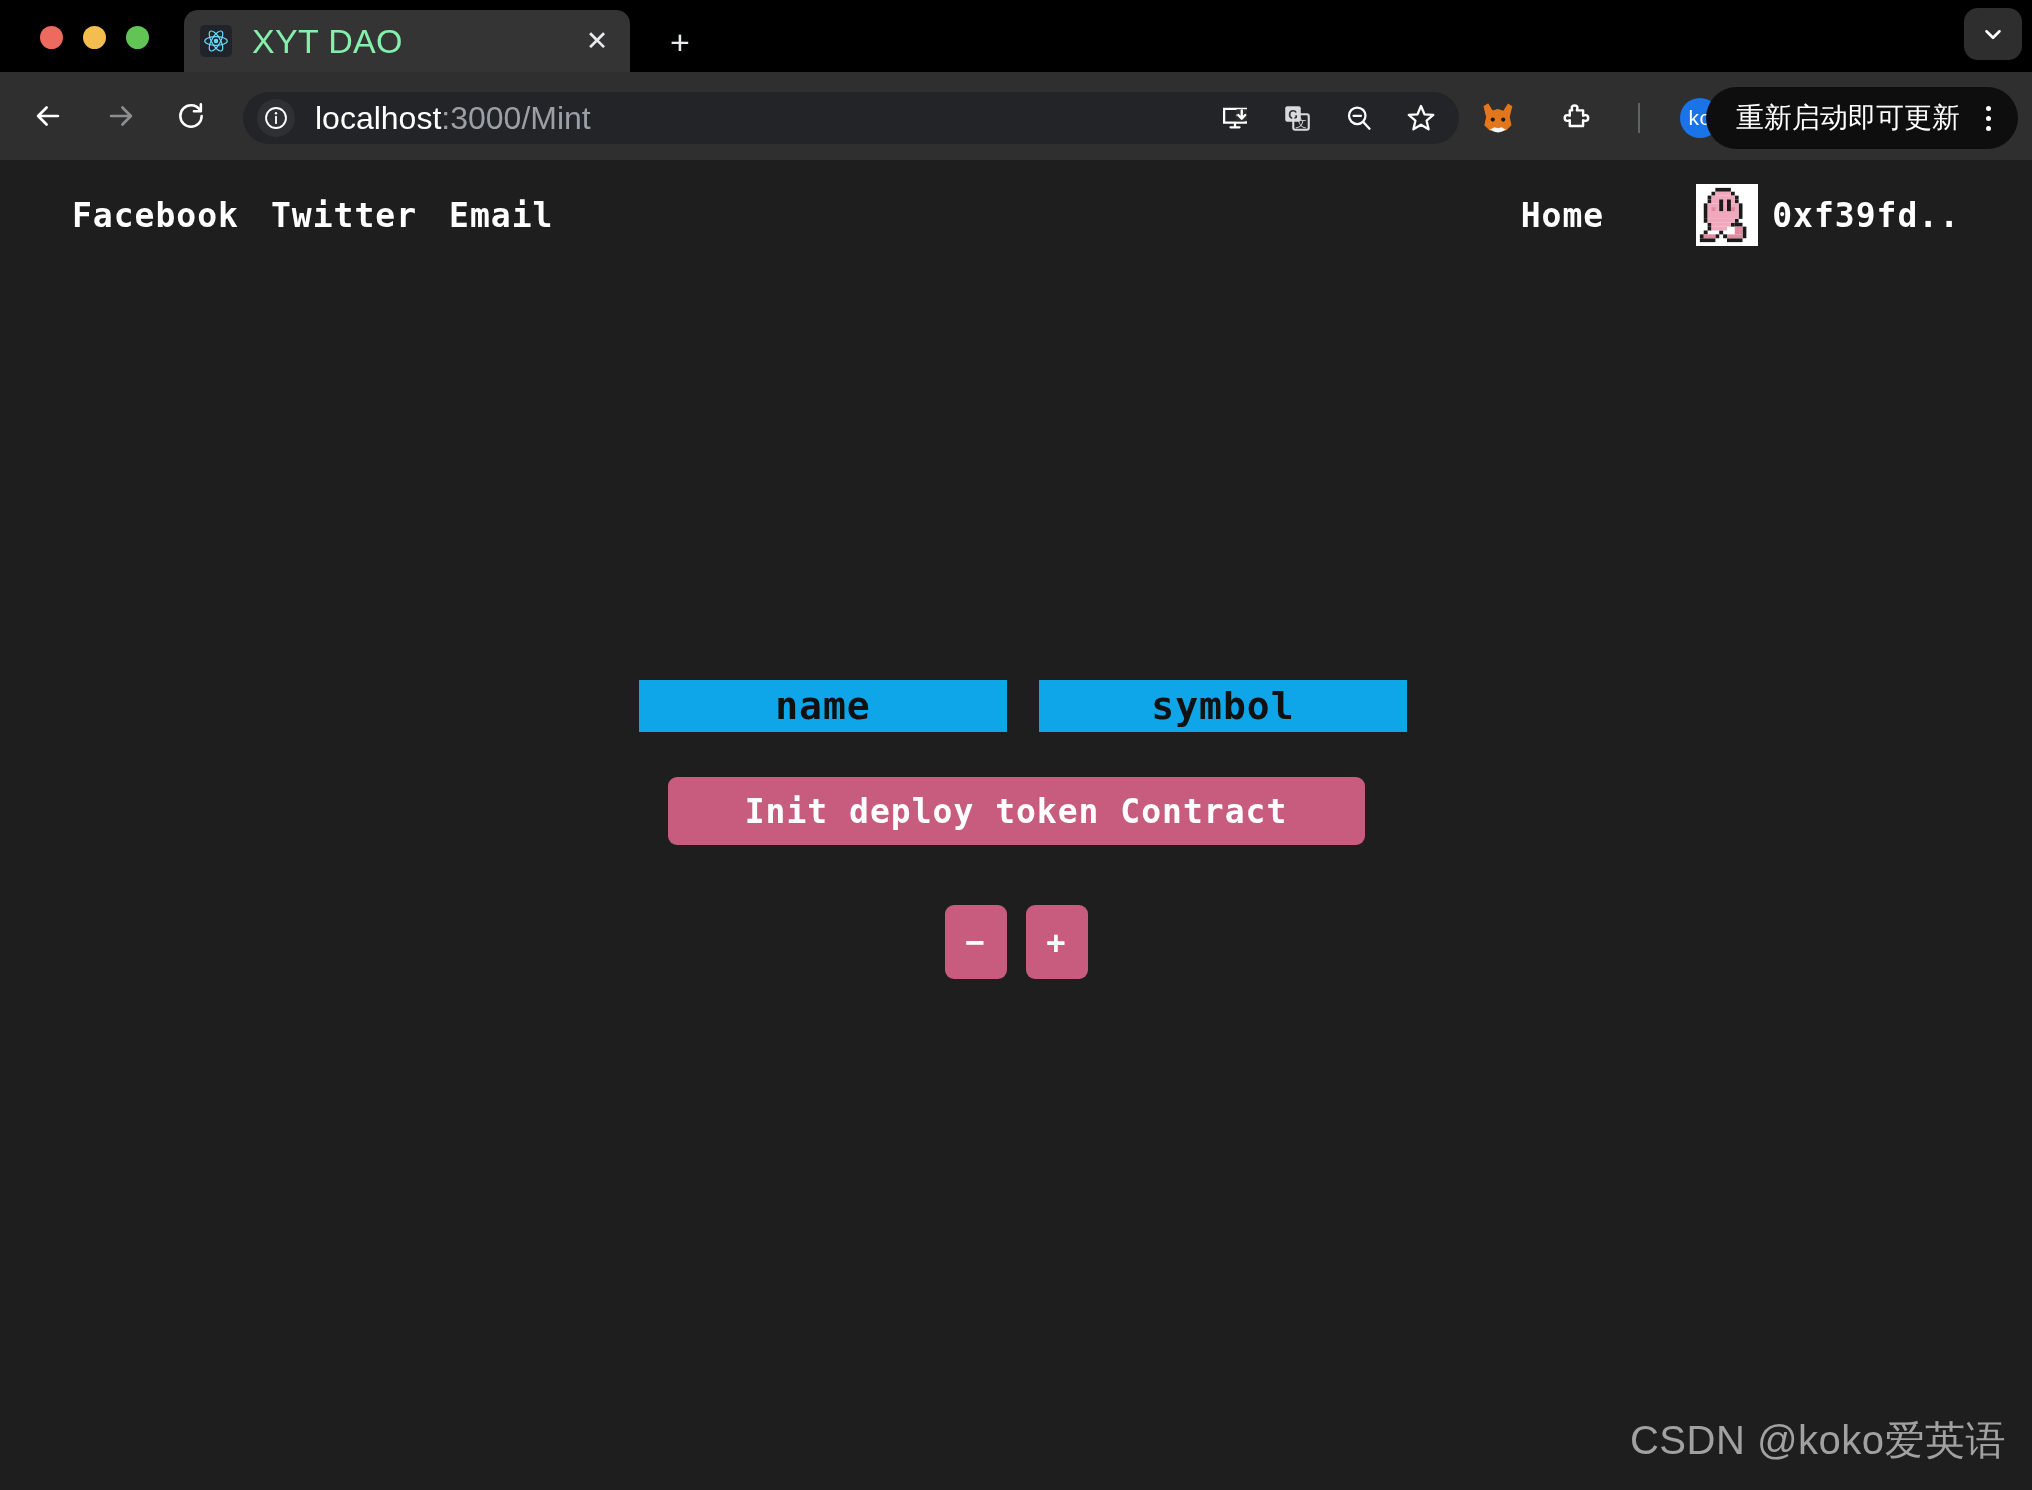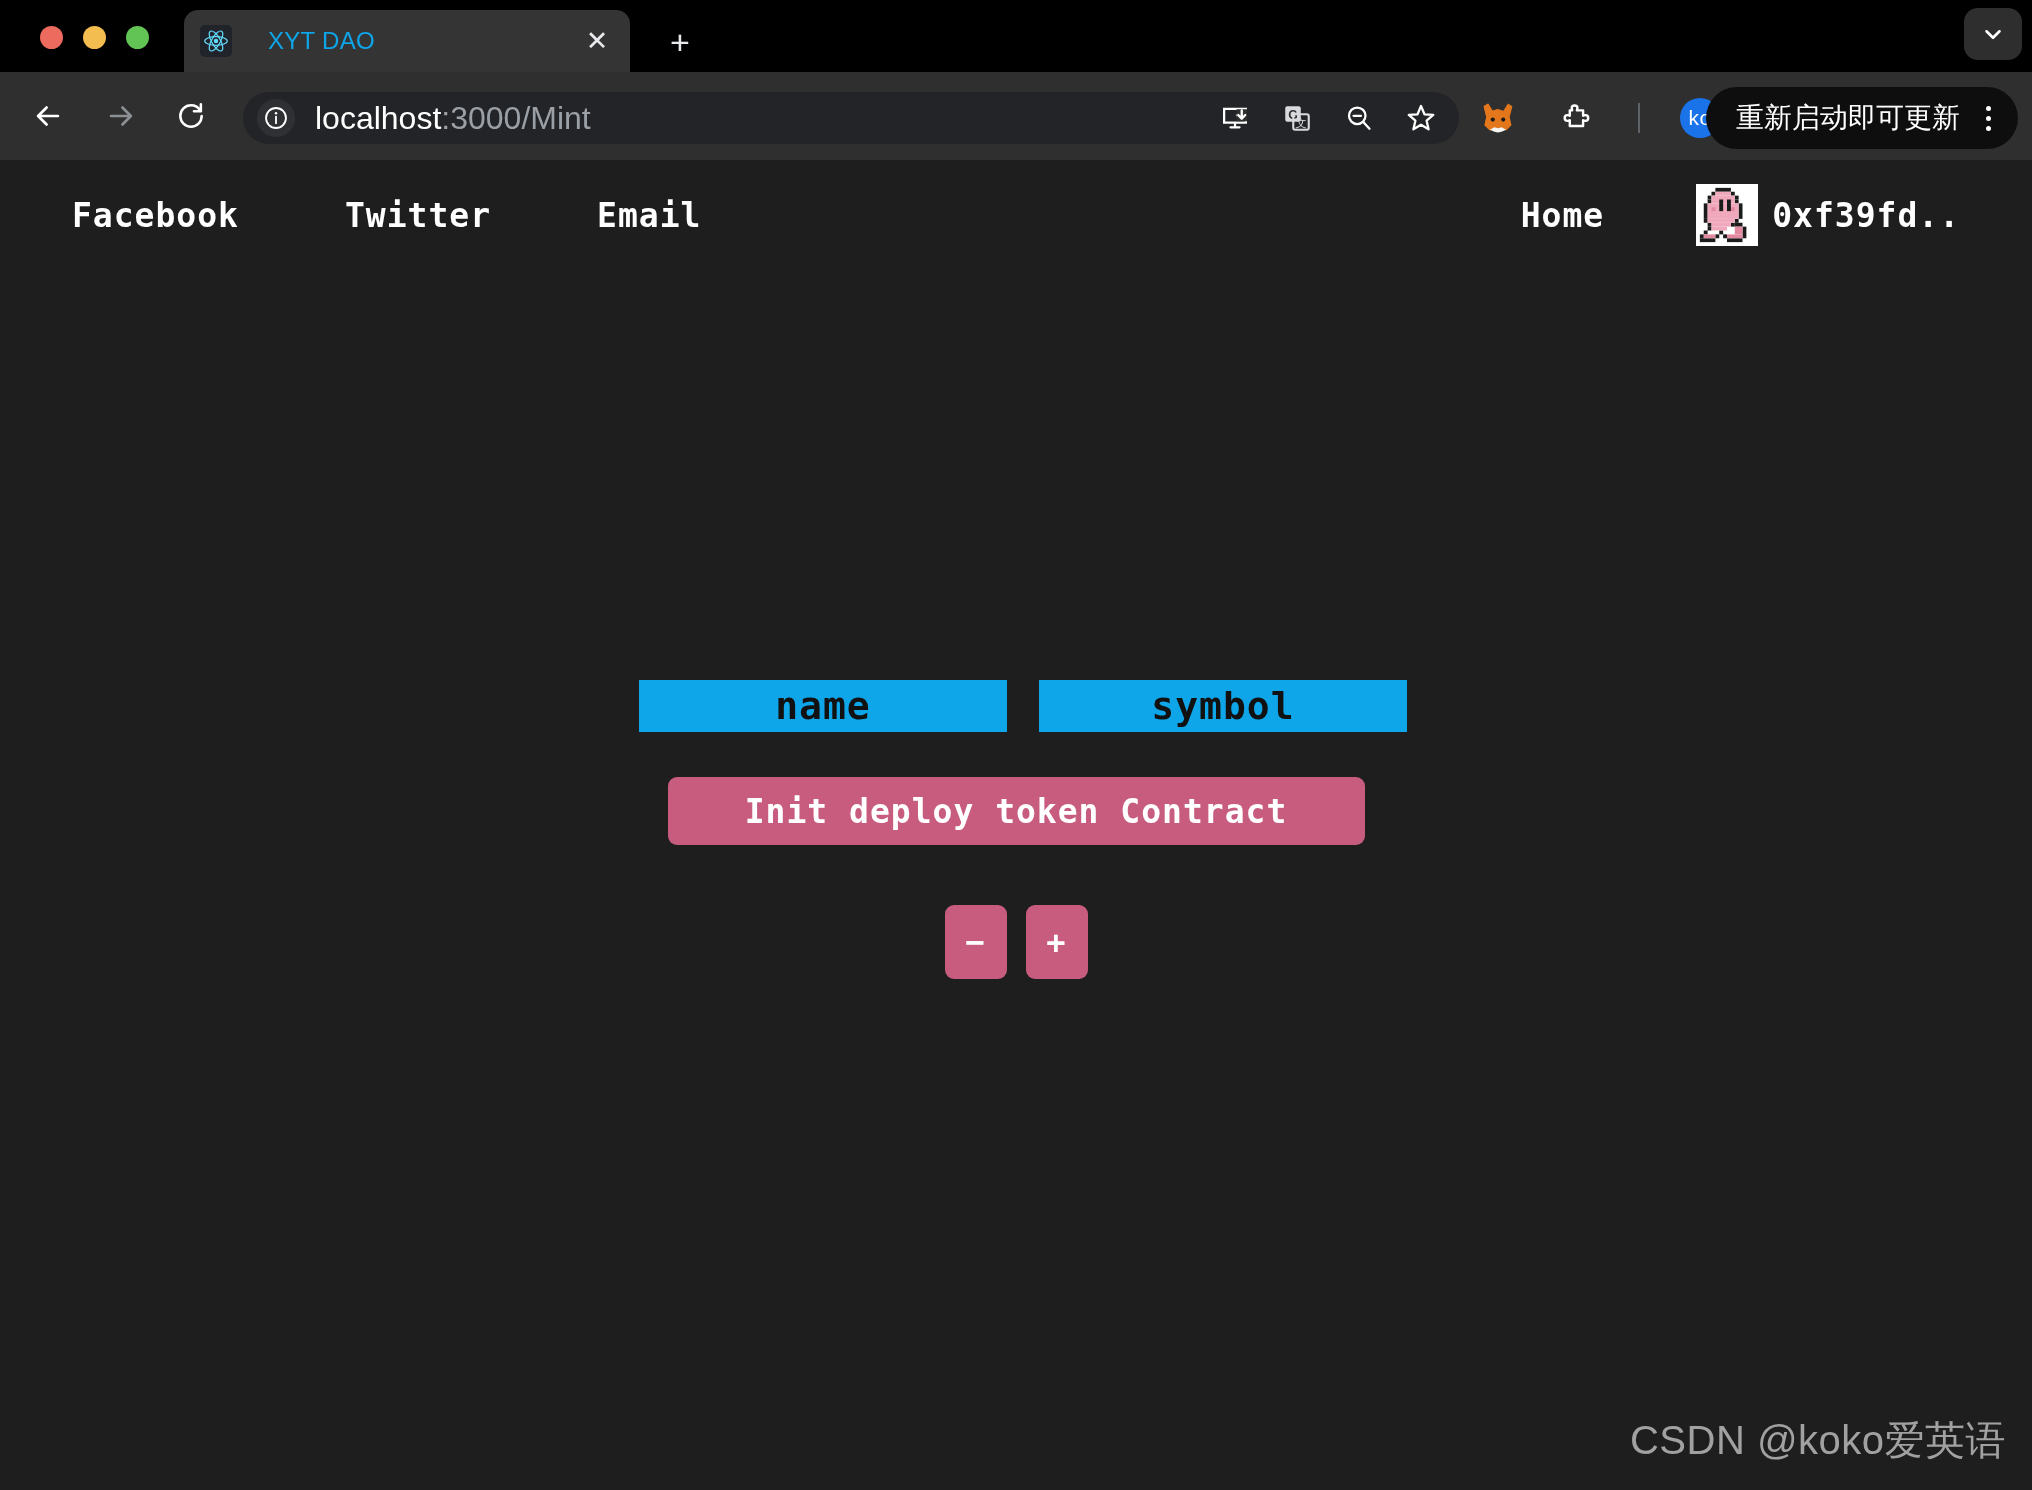--- a/index.html
+++ b/index.html
@@ -52,23 +52,23 @@
     padding: 0 16px;
   }
   .tab-favicon {
     width: 32px; height: 32px;
     border-radius: 5px;
     background: #20232a;
     display: flex; align-items: center; justify-content: center;
     flex: 0 0 auto;
   }
   .tab-title {
-    margin-left: 36px;
-    color: #0ea5e9;
-    font-size: 24px;
+    margin-left: 20px;
+    color: #86efac;
+    font-size: 34px;
     letter-spacing: 0.3px;
     white-space: nowrap;
     overflow: hidden;
     flex: 1 1 auto;
   }
   .tab-close {
     width: 34px; height: 34px;
     display: flex; align-items: center; justify-content: center;
     color: #e8eaed;
     font-size: 27px;
@@ -214,21 +214,21 @@
     position: absolute;
     top: 0; left: 0;
     width: 2032px;
     height: 110px;
     display: flex;
     align-items: center;
   }
   .nav-left {
     display: flex;
     margin-left: 72px;
-    gap: 106px;
+    gap: 32px;
   }
   .nav-link {
     color: #ffffff;
     font-family: "DejaVu Sans Mono", monospace;
     font-size: 33px;
     font-weight: 700;
     letter-spacing: 1px;
     white-space: nowrap;
   }
   .nav-right {

